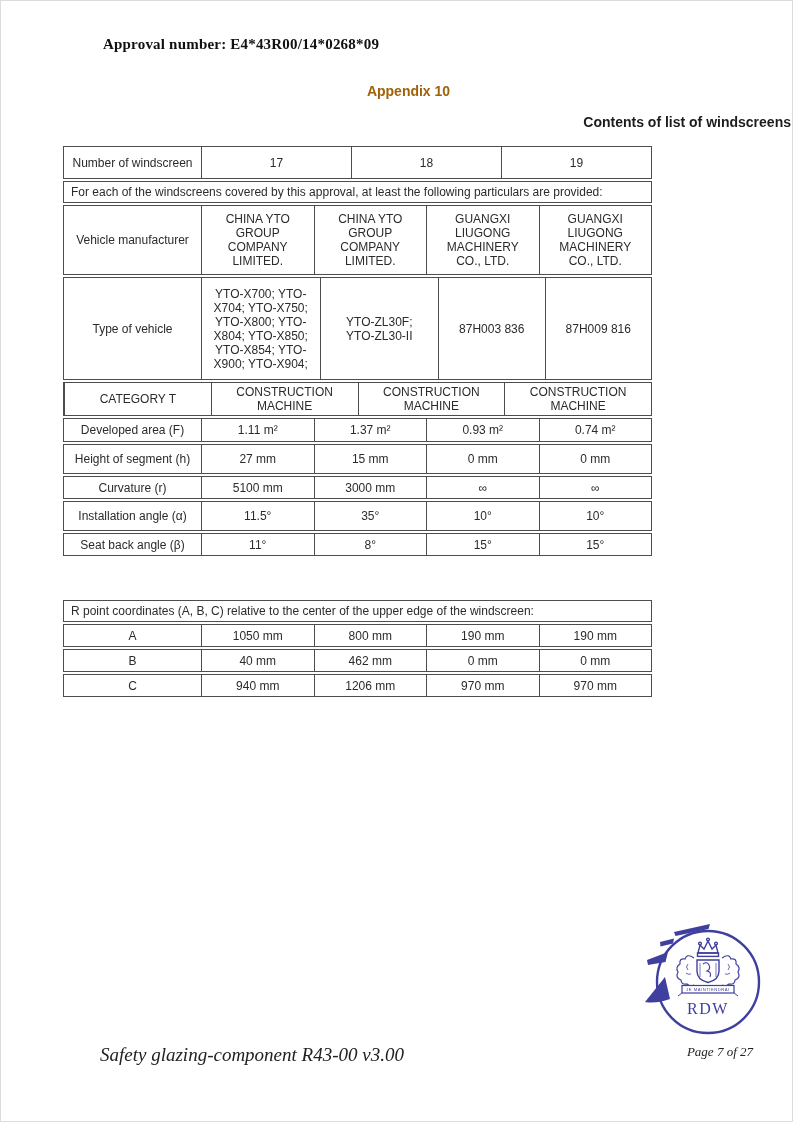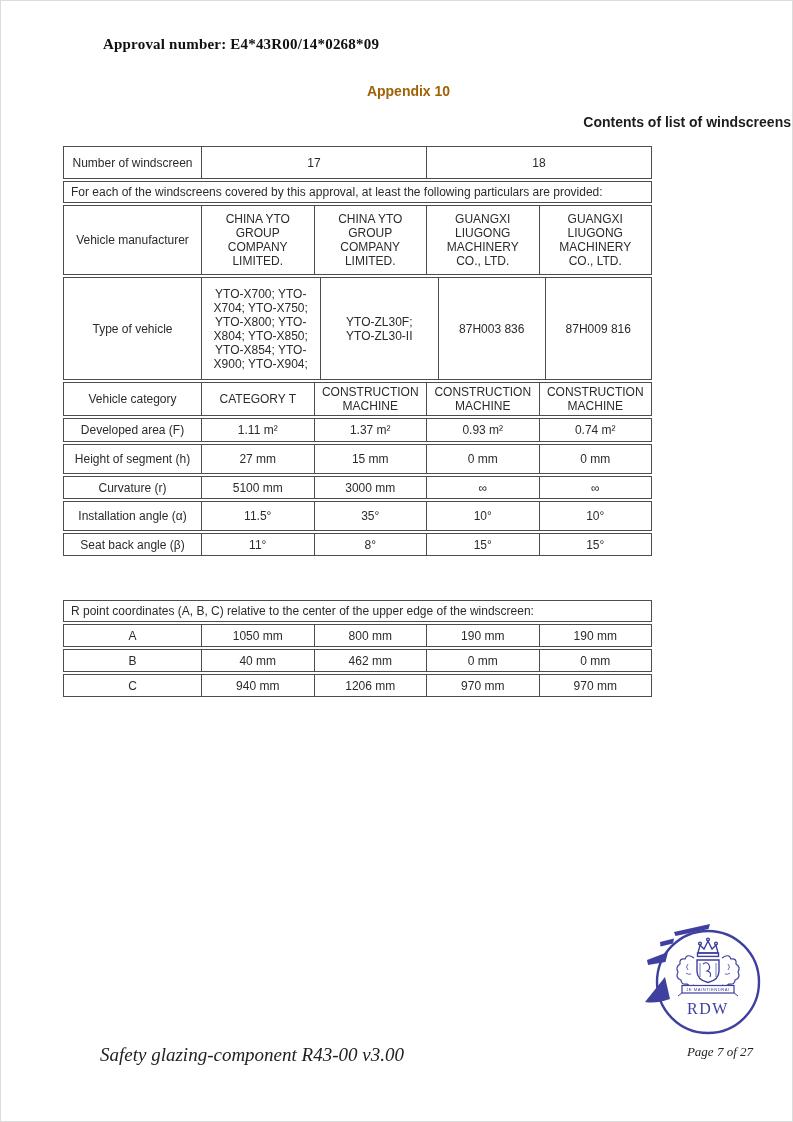--- a/index.html
+++ b/index.html
@@ -83,20 +83,21 @@
   <div class="subtitle">
     <span>Contents of list of windscreens</span><sup>1</sup>
   </div>
 
   <div class="tablewrap">
 
     <div class="trow r-head">
       <div class="cell lab">Number of windscreen</div>
       <div class="cell">17</div>
       <div class="cell">18</div>
+      <div class="cell">19</div>
     </div>
 
     <div class="trow r-intro">
       <div class="cell full">For each of the windscreens covered by this approval, at least the following particulars are provided:</div>
     </div>
 
     <div class="trow r-manu">
       <div class="cell lab">Vehicle manufacturer</div>
       <div class="cell pad">CHINA YTO GROUP COMPANY LIMITED.</div>
       <div class="cell pad">CHINA YTO GROUP COMPANY LIMITED.</div>
@@ -106,21 +107,20 @@
 
     <div class="trow r-type">
       <div class="cell lab">Type of vehicle</div>
       <div class="cell pad">YTO-X700; YTO-X704; YTO-X750; YTO-X800; YTO-X804; YTO-X850; YTO-X854; YTO-X900; YTO-X904;</div>
       <div class="cell pad">YTO-ZL30F; YTO-ZL30-II</div>
       <div class="cell">87H003 836</div>
       <div class="cell">87H009 816</div>
     </div>
 
     <div class="trow r-cat">
-      <div class="cell lab">Vehicle category</div>
       <div class="cell">CATEGORY T</div>
       <div class="cell">CONSTRUCTION MACHINE</div>
       <div class="cell">CONSTRUCTION MACHINE</div>
       <div class="cell">CONSTRUCTION MACHINE</div>
     </div>
 
     <div class="trow r-dev">
       <div class="cell lab">Developed area (F)</div>
       <div class="cell">1.11 m²</div>
       <div class="cell">1.37 m²</div>

